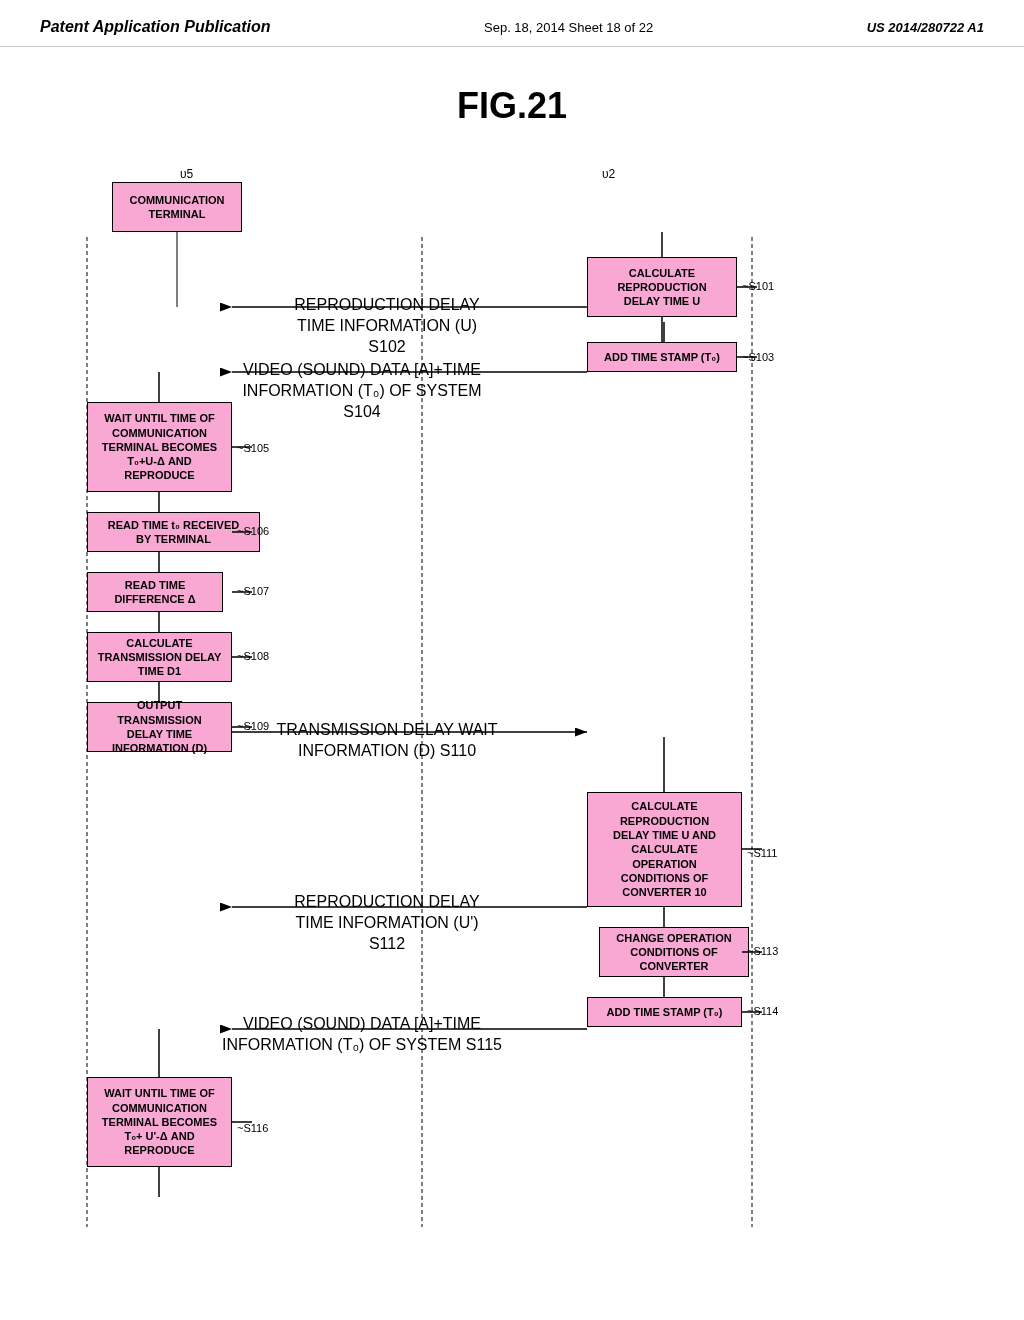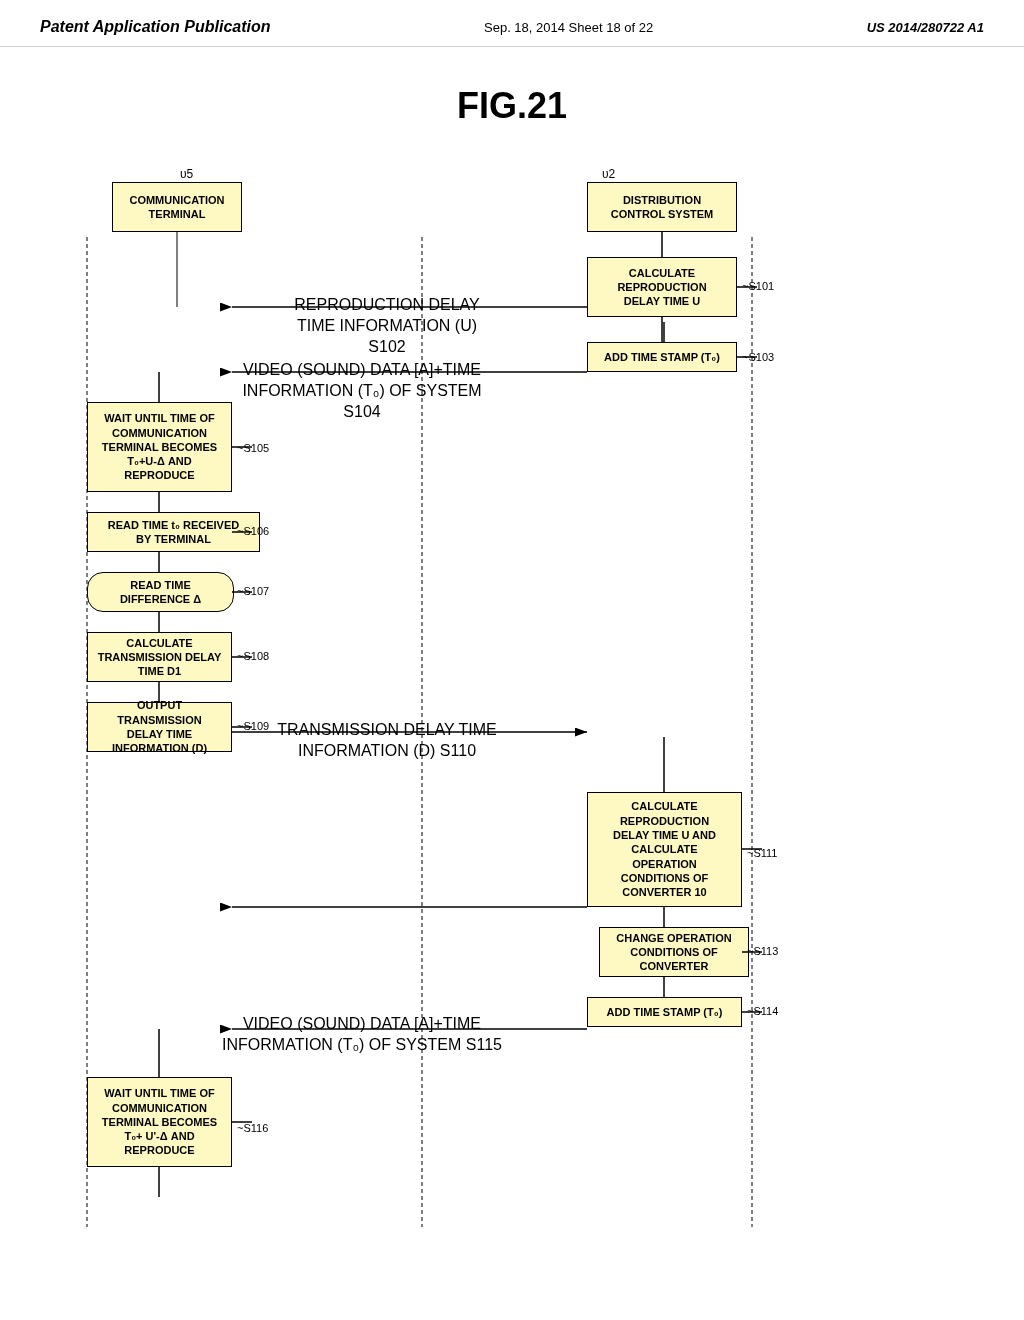--- a/index.html
+++ b/index.html
@@ -49,21 +49,21 @@
       position: relative;
       width: 960px;
       margin: 0 auto;
       height: 1160px;
     }
 
     
     .box {
       position: absolute;
       border: 1.5px solid #000;
-      background: #fef9c3;
+      background: #f9a8d4;
       text-align: center;
       display: flex;
       align-items: center;
       justify-content: center;
       font-size: 11px;
       font-weight: bold;
       line-height: 1.3;
       padding: 4px 6px;
     }
 
@@ -101,22 +101,20 @@
 <div class="fig-title">FIG.21</div>
 
 <div class="diagram-container">
 
   <div style="position:absolute; left:148px; top:20px; font-size:12px;">υ5</div>
   <div style="position:absolute; left:570px; top:20px; font-size:12px;">υ2</div>
 
   <div class="box" style="left:80px; top:35px; width:130px; height:50px; white-space:pre-line;">COMMUNICATION
 TERMINAL</div>
 
-  <div class="box" style="left:555px; top:35px; width:150px; height:50px; white-space:pre-line;">DISTRIBUTION
-CONTROL SYSTEM</div>
 
   <div class="box" style="left:555px; top:110px; width:150px; height:60px; white-space:pre-line;">CALCULATE
 REPRODUCTION
 DELAY TIME U</div>
 
   <div class="step-label" style="left:710px; top:133px;">~S101</div>
 
   <div class="box" style="left:555px; top:195px; width:150px; height:30px;">ADD TIME STAMP (T₀)</div>
 
   <div class="step-label" style="left:710px; top:204px;">~S103</div>
@@ -127,21 +125,21 @@
 T₀+U-Δ AND
 REPRODUCE</div>
 
   <div class="step-label" style="left:205px; top:295px;">~S105</div>
 
   <div class="box" style="left:55px; top:365px; width:173px; height:40px; white-space:pre-line;">READ TIME t₀ RECEIVED
 BY TERMINAL</div>
 
   <div class="step-label" style="left:205px; top:378px;">~S106</div>
 
-  <div class="box" style="left:55px; top:425px; width:147px; height:40px; white-space:pre-line;border-radius:16px;">READ TIME
+  <div class="box" style="left:55px; top:425px; width:136px; height:40px; white-space:pre-line;">READ TIME
 DIFFERENCE Δ</div>
 
   <div class="step-label" style="left:205px; top:438px;">~S107</div>
 
   <div class="box" style="left:55px; top:485px; width:145px; height:50px; white-space:pre-line;">CALCULATE
 TRANSMISSION DELAY
 TIME D1</div>
 
   <div class="step-label" style="left:205px; top:503px;">~S108</div>
 
@@ -178,23 +176,25 @@
 REPRODUCE</div>
 
   <div class="step-label" style="left:205px; top:975px;">~S116</div>
 
   <div class="label-text" style="left:245px; top:148px; width:220px; text-align:center;">REPRODUCTION DELAY TIME
 INFORMATION (U) S102</div>
 
   <div class="label-text" style="left:190px; top:213px; width:280px; text-align:center;">VIDEO (SOUND) DATA [A]+TIME
 INFORMATION (T₀) OF SYSTEM S104</div>
 
-  <div class="label-text" style="left:235px; top:573px; width:240px; text-align:center;">TRANSMISSION DELAY TIME
+  <div class="label-text" style="left:235px; top:573px; width:240px; text-align:center;">TRANSMISSION DELAY WAIT
 INFORMATION (D) S110</div>
 
+  <div class="label-text" style="left:245px; top:745px; width:220px; text-align:center;">REPRODUCTION DELAY TIME
+INFORMATION (U') S112</div>
 
   <div class="label-text" style="left:190px; top:867px; width:280px; text-align:center;">VIDEO (SOUND) DATA [A]+TIME
 INFORMATION (T₀) OF SYSTEM S115</div>
 
   <svg class="diagram-svg">
     <defs>
       <marker id="arrowhead" markerWidth="8" markerHeight="6" refX="8" refY="3" orient="auto">
         <polygon points="0 0, 8 3, 0 6" fill="#000"></polygon>
       </marker>
       <marker id="arrowhead-left" markerWidth="8" markerHeight="6" refX="0" refY="3" orient="auto">

